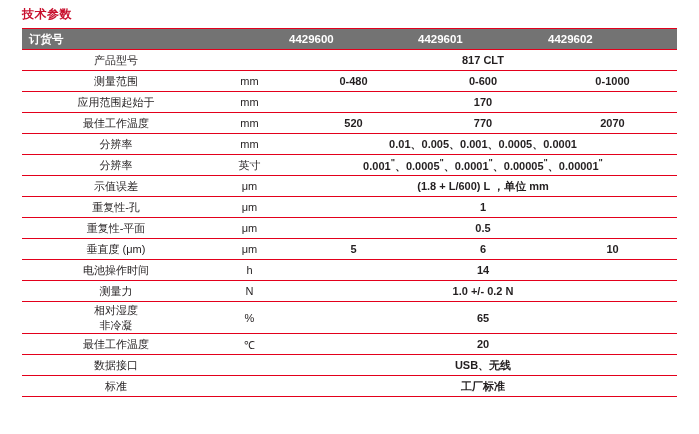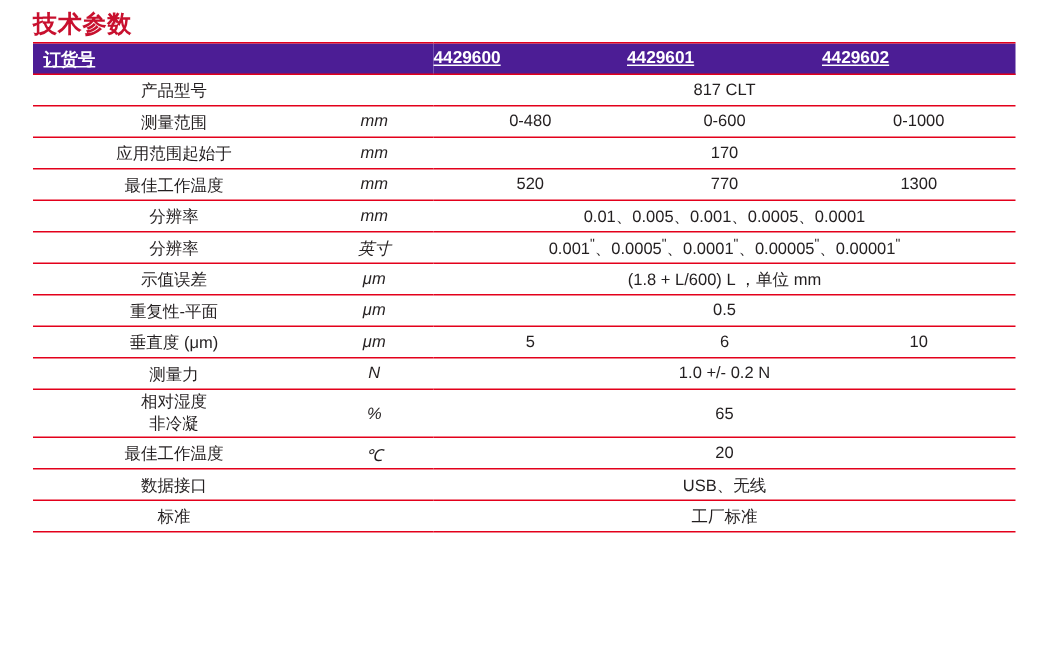--- a/index.html
+++ b/index.html
@@ -18,21 +18,21 @@
     position: relative;
     width: 699px;
     height: 434px;
     box-sizing: border-box;
     padding: 0;
   }
   .title {
     position: absolute;
     left: 22px;
     top: 6px;
-    font-size: 16px;
+    font-size: 12px;
     font-weight: bold;
     color: #c8102e;
     letter-spacing: 0.5px;
   }
   table.spec {
     position: absolute;
     left: 22px;
     top: 28px;
     width: 655px;
     border-collapse: collapse;
@@ -48,47 +48,46 @@
   table.spec th, table.spec td {
     border-top: 1px solid #e3001b;
     border-bottom: 1px solid #e3001b;
     border-left: none;
     border-right: none;
     padding: 0;
     height: 20px;
     vertical-align: middle;
   }
   thead th {
-    background: #4c1d95;
+    background: #737373;
     color: #ffffff;
     font-weight: bold;
     font-size: 11.5px;
     height: 22px;
     border-top: 1px solid #c8102e;
     border-bottom: 1px solid #c8102e;
-    text-decoration: underline;
   }
   thead th.hdr-label {
     text-align: left;
     padding-left: 7px;
   }
   thead th.hdr-val {
     text-align: left;
   }
   td.label {
     text-align: center;
     padding-left: 7px;
     white-space: nowrap;
   }
   td.unit {
     text-align: center;
-    font-style: italic;
   }
   td.val {
     text-align: center;
+    font-weight: bold;
   }
   tbody tr { height: 20px; }
   tr.tall td { height: 31px; }
   .twoline {
     line-height: 1.28;
   }
   .twoline span { display: block; }
   .sup {
     font-size: 9px;
     vertical-align: super;
@@ -133,48 +132,58 @@
         <tr>
           <td class="label">应用范围起始于</td>
           <td class="unit">mm</td>
           <td class="val" colspan="3">170</td>
         </tr>
         <tr>
           <td class="label">最佳工作温度</td>
           <td class="unit">mm</td>
           <td class="val">520</td>
           <td class="val">770</td>
-          <td class="val">1300</td>
+          <td class="val">2070</td>
         </tr>
         <tr>
           <td class="label">分辨率</td>
           <td class="unit">mm</td>
           <td class="val" colspan="3">0.01、0.005、0.001、0.0005、0.0001</td>
         </tr>
         <tr>
           <td class="label">分辨率</td>
           <td class="unit">英寸</td>
           <td class="val" colspan="3">0.001<span class="sup">"</span>、0.0005<span class="sup">"</span>、0.0001<span class="sup">"</span>、0.00005<span class="sup">"</span>、0.00001<span class="sup">"</span></td>
         </tr>
         <tr>
           <td class="label">示值误差</td>
           <td class="unit">μm</td>
           <td class="val" colspan="3">(1.8 + L/600) L ，单位 mm</td>
         </tr>
         <tr>
+          <td class="label">重复性-孔</td>
+          <td class="unit">μm</td>
+          <td class="val" colspan="3">1</td>
+        </tr>
+        <tr>
           <td class="label">重复性-平面</td>
           <td class="unit">μm</td>
           <td class="val" colspan="3">0.5</td>
         </tr>
         <tr>
           <td class="label">垂直度 (μm)</td>
           <td class="unit">μm</td>
           <td class="val">5</td>
           <td class="val">6</td>
           <td class="val">10</td>
+        </tr>
+        <tr>
+          <td class="label">电池操作时间</td>
+          <td class="unit">h</td>
+          <td class="val" colspan="3">14</td>
         </tr>
         <tr>
           <td class="label">测量力</td>
           <td class="unit">N</td>
           <td class="val" colspan="3">1.0 +/- 0.2 N</td>
         </tr>
         <tr class="tall">
           <td class="label">
             <div class="twoline">
               <span>相对湿度</span>

